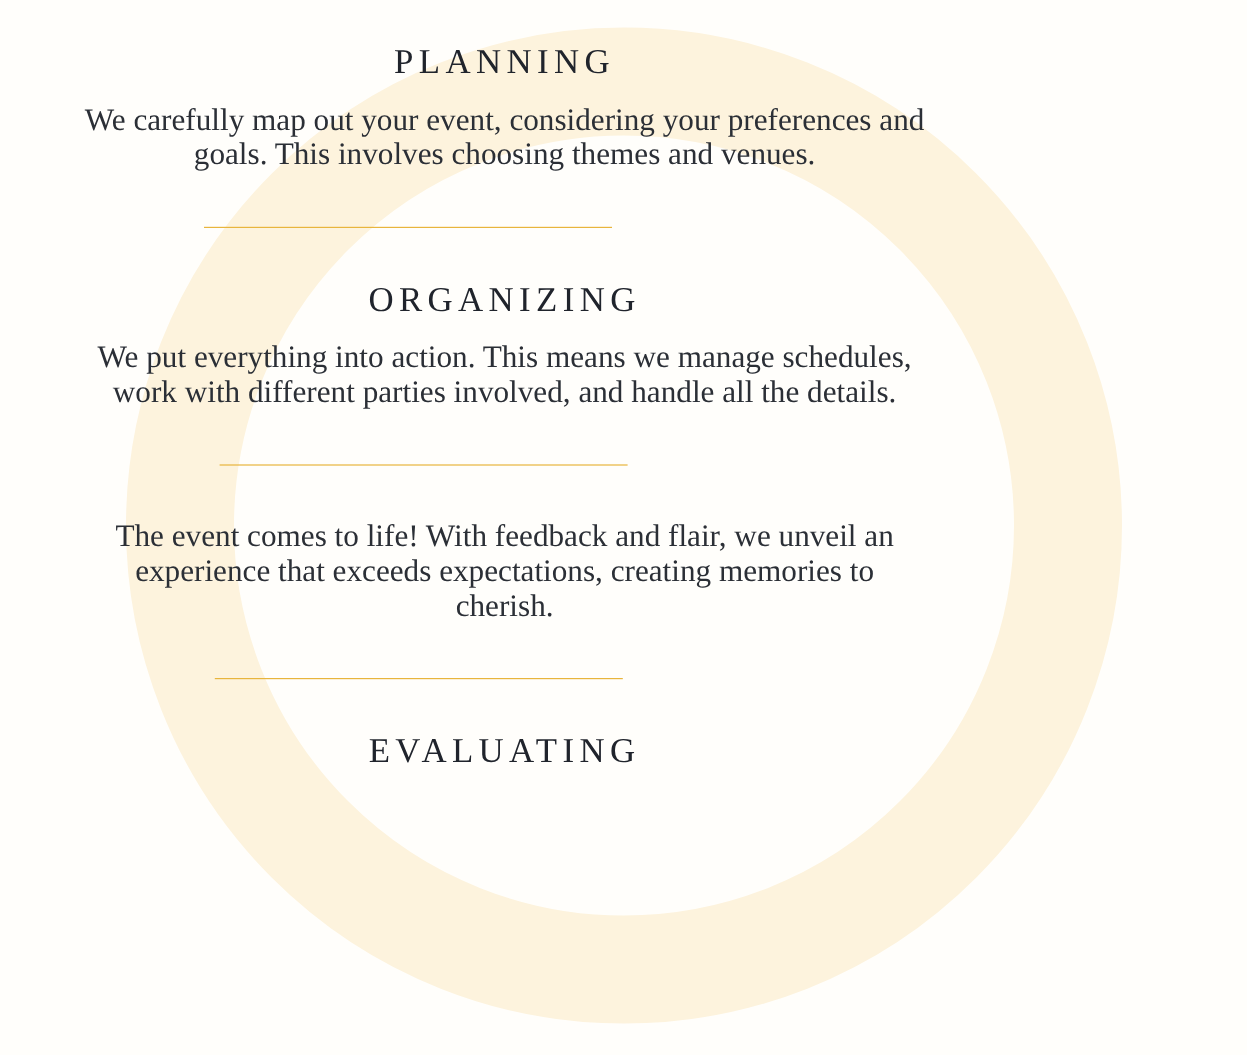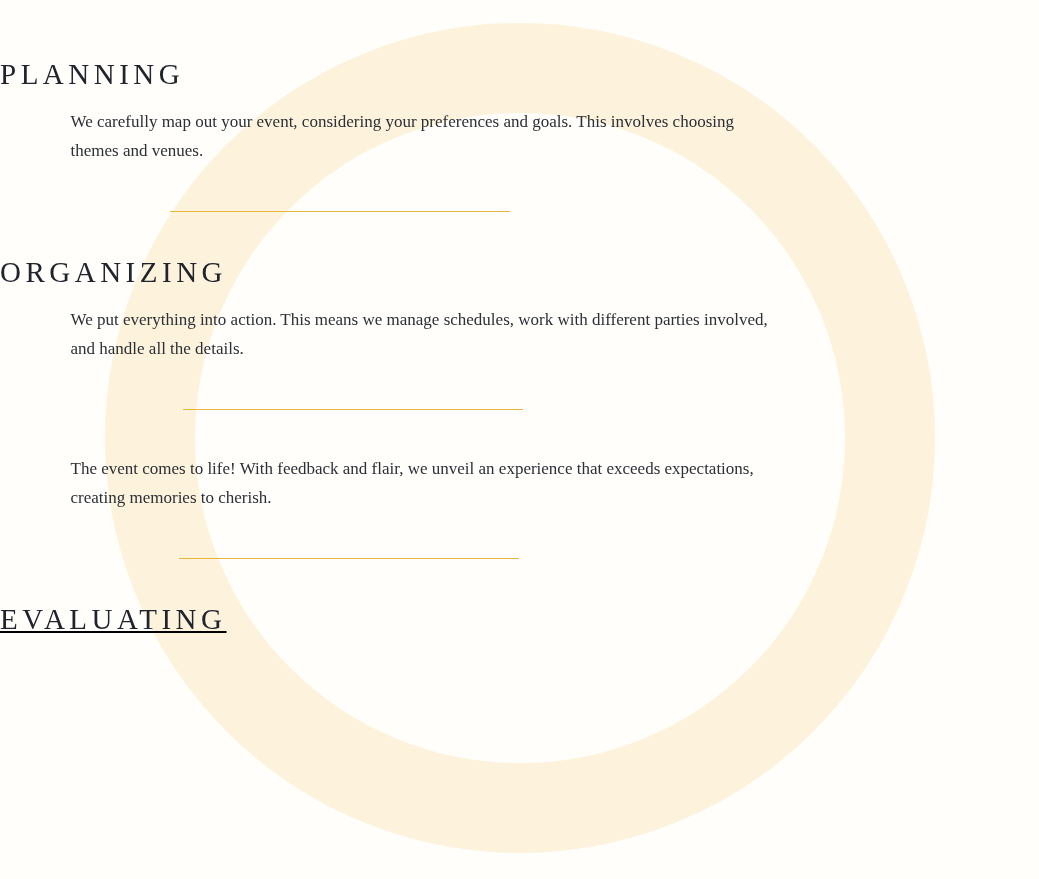--- a/index.html
+++ b/index.html
@@ -34,41 +34,42 @@
     border: 90px solid #fdf3dd;
     box-sizing: border-box;
     z-index: 0;
     pointer-events: none;
   }
 
   .content {
     position: relative;
     z-index: 1;
     width: 841px;
-    padding-top: 58px;
+    padding-top: 36px;
     box-sizing: border-box;
+    text-align: center;
   }
 
   .section {
     margin: 0 auto;
   }
 
   .section-title {
     font-family: "Liberation Serif", "DejaVu Serif", serif;
     font-size: 29px;
     letter-spacing: 4.5px;
     color: #20242c;
     font-weight: 400;
     margin: 0 0 16px 0;
     text-transform: uppercase;
   }
 
   .section-body {
     font-family: "Liberation Serif", "DejaVu Serif", serif;
-    font-size: 17px;
+    font-size: 26px;
     line-height: 29px;
     color: #2b2f36;
     margin: 0 auto;
     width: 700px;
   }
 
   .section-body.wide {
     width: 760px;
   }
 
@@ -76,21 +77,21 @@
     width: 340px;
     height: 1px;
     background: #e8b53d;
     margin: 46px auto 44px auto;
     border: 0;
   }
 
   .sec-1 { margin-top: 0; }
   .sec-2 { margin-top: 12px; }
   .sec-3 { margin-top: 0; }
-  .sec-4 { margin-top: 16px; text-decoration: underline; }
+  .sec-4 { margin-top: 16px; }
 
   .div-1 { margin-left: 170px; }
   .div-2 { margin-left: 183px; }
   .div-3 { margin-left: 179px; }
 </style>
 </head>
 <body>
 
 <div id="page">
 

